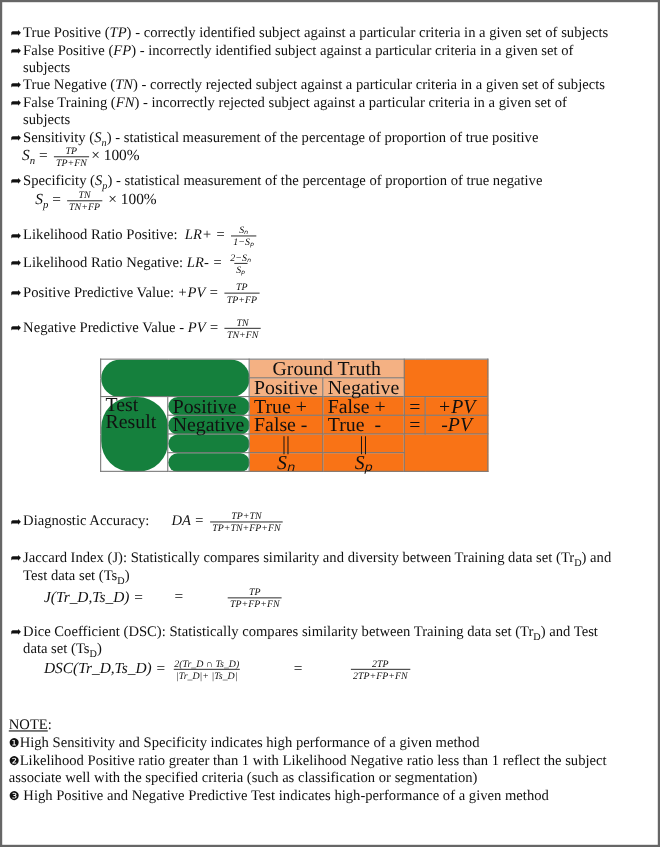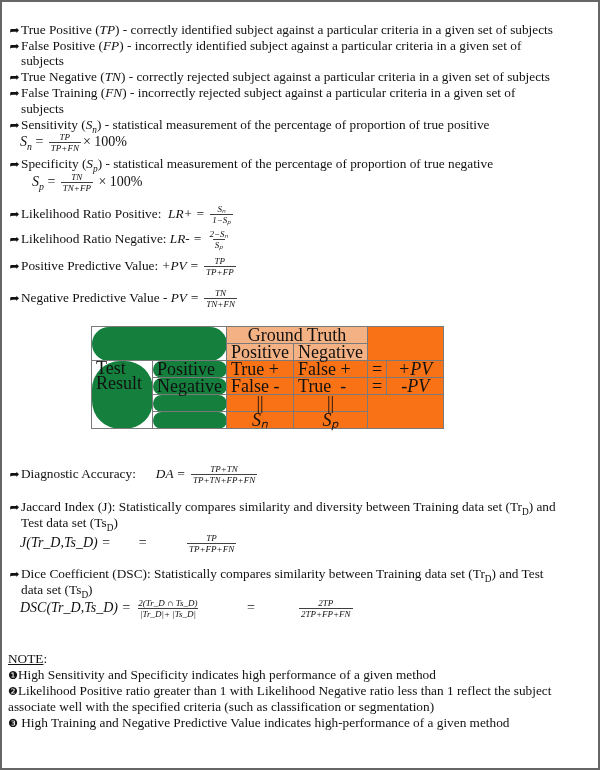--- a/index.html
+++ b/index.html
@@ -10,21 +10,21 @@
   .line { position:absolute; left:8px; font-size:13.3px; line-height:16px; white-space:nowrap;text-align:center; }
   .indent { left:21px; }
   .arrow { display:inline-block; width:13px; font-size:12px; font-family:"DejaVu Sans", sans-serif; }
   i.m { font-family:"Liberation Serif", serif; font-style:italic; }
   .frac { display:inline-flex; flex-direction:column; align-items:center; vertical-align:middle;
           font-style:italic; font-size:9px; line-height:10px; margin:0 2px; }
   .frac .num { padding:0 2px; }
   .frac .den { border-top:1px solid #404040; padding:0 2px; }
   sub { font-size:0.7em; }
   .eqn { position:absolute; font-size:14px; white-space:nowrap; }
-  .eqn .lhs { font-style:italic; }
+  .eqn .lhs { font-style:italic;margin-left:20px; }
   
   .ct { position:absolute; left:91px; top:326px; border-collapse:collapse; font-size:18px; }
   .ct td { border:1px solid #7a7a7a; padding:0 4px; height:16px; line-height:15px; white-space:nowrap; }
   .y { background:#15803d;border-radius:28px; }
   .o { background:#f4b183; text-align:center; }
   .w { background:#f97316; }
   .c { text-align:center; }
   .note-title { text-decoration:underline; }
   .bullet { font-family:"DejaVu Sans", sans-serif; font-size:11px; }
 </style>
@@ -185,14 +185,14 @@
   <span class="note-title">NOTE</span><span>:</span>
 </div>
 <div class="line" style="top:667px">
   <span class="bullet">❶</span><span>High Sensitivity and Specificity indicates high performance of a given method</span>
 </div>
 <div class="line" style="top:683px">
   <span class="bullet">❷</span><span>Likelihood Positive ratio greater than 1 with Likelihood Negative ratio less than 1 reflect the subject</span>
 </div>
 <div class="line" style="top:699px">associate well with the specified criteria (such as classification or segmentation)</div>
 <div class="line" style="top:715px">
-  <span class="bullet">❸</span><span style="white-space:pre"> High Training and Negative Predictive Value indicates high-performance of a given method</span>
+  <span class="bullet">❸</span><span style="white-space:pre"> High Positive and Negative Predictive Test indicates high-performance of a given method</span>
 </div>
 
 </body></html>

